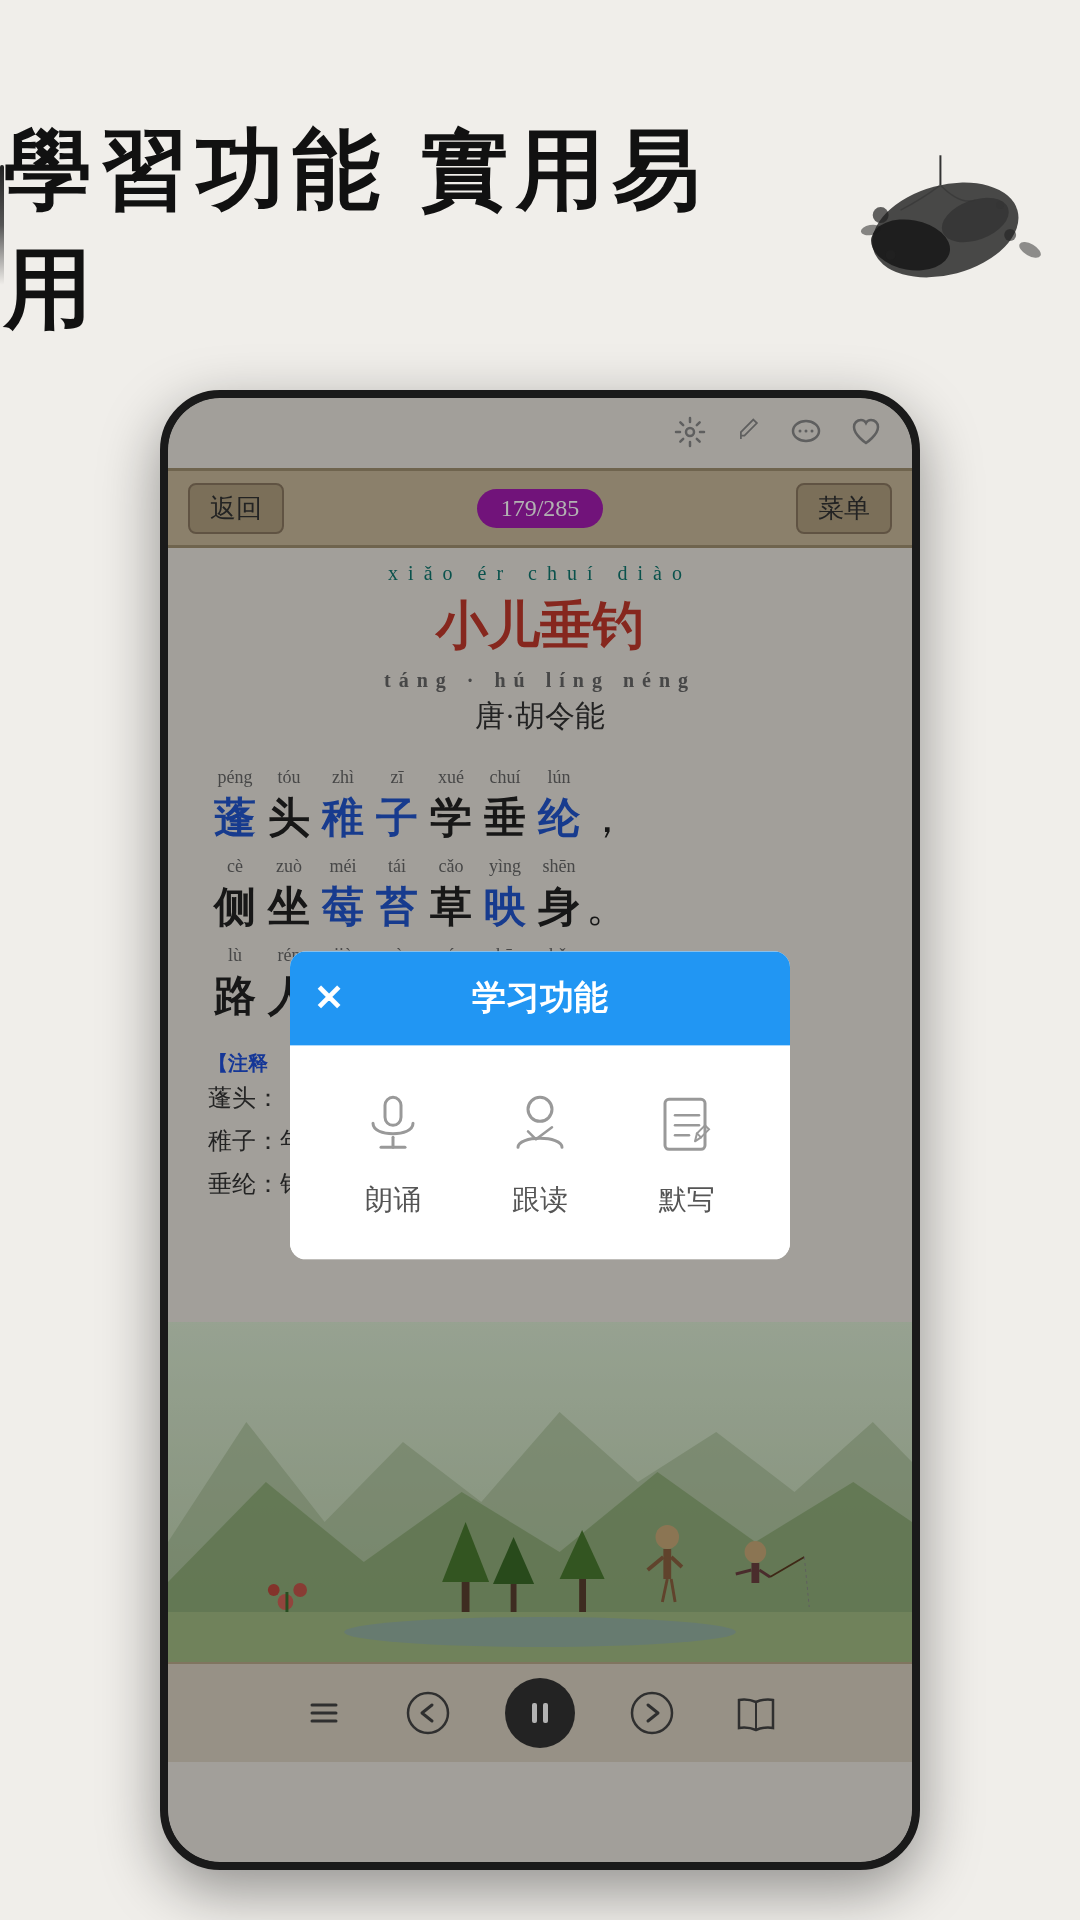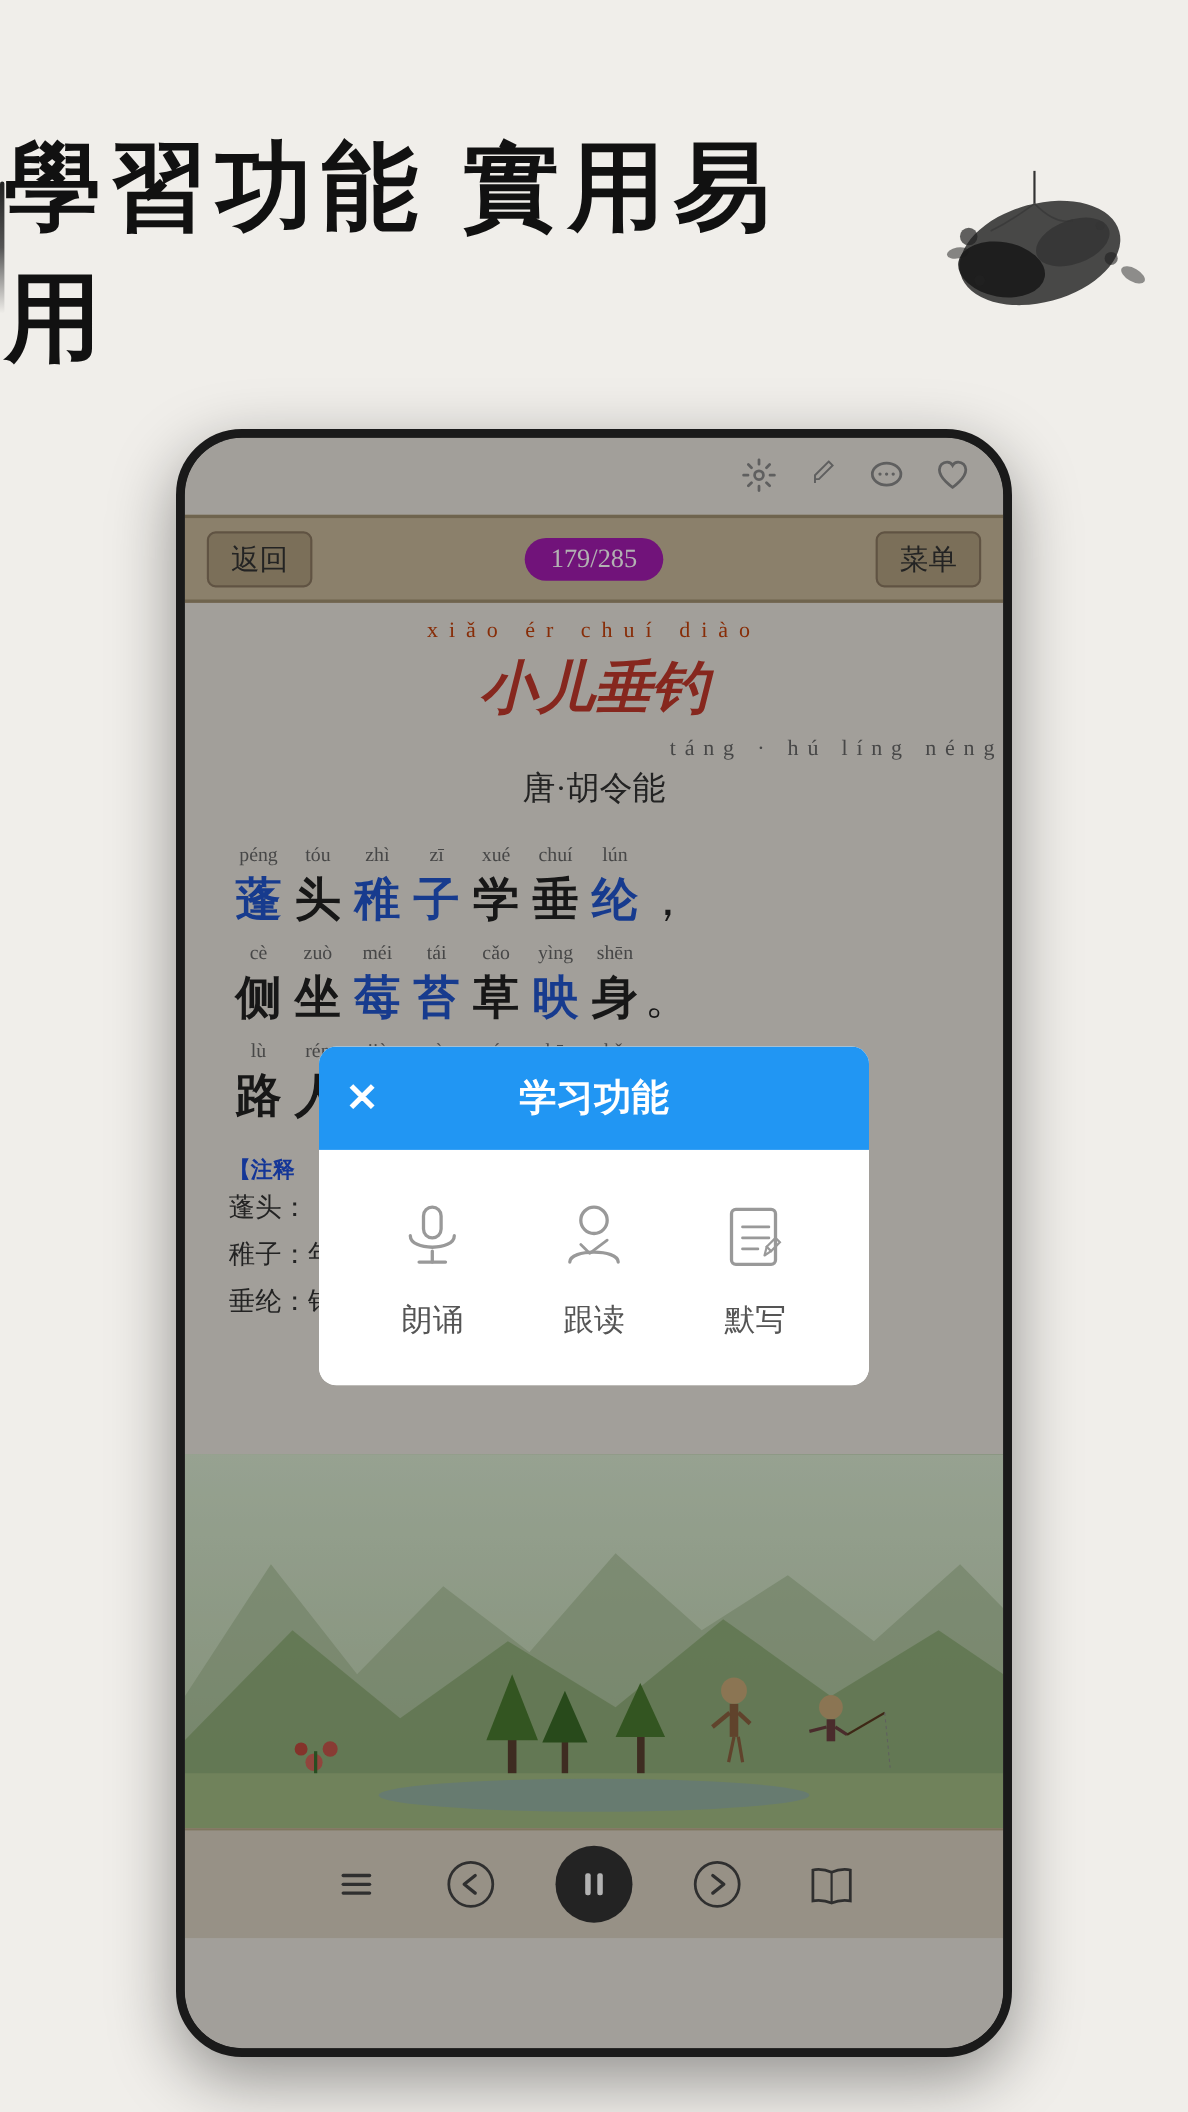--- a/index.html
+++ b/index.html
@@ -125,37 +125,38 @@
       overflow: hidden;
     }
 
     .poem-title-area {
       text-align: center;
       padding: 30px 0 10px;
     }
 
     .poem-pinyin-title {
       font-size: 20px;
-      color: #c2410c;
+      color: #0f766e;
       letter-spacing: 10px;
       margin-bottom: 6px;
     }
 
     .poem-title {
       font-size: 52px;
       font-weight: bold;
     }
-    .poem-title .red { color: #c0392b; font-style: italic; }
+    .poem-title .red { color: #c0392b; }
 
     .poem-author-pinyin {
       font-size: 20px;
       color: #666;
-      text-align: right;
+      text-align: center;
       margin-top: 8px;
       letter-spacing: 8px;
+      font-weight: bold;
     }
 
     .poem-author {
       font-size: 30px;
       color: #333;
       text-align: center;
       margin-top: 4px;
     }
 
     .poem-lines {

